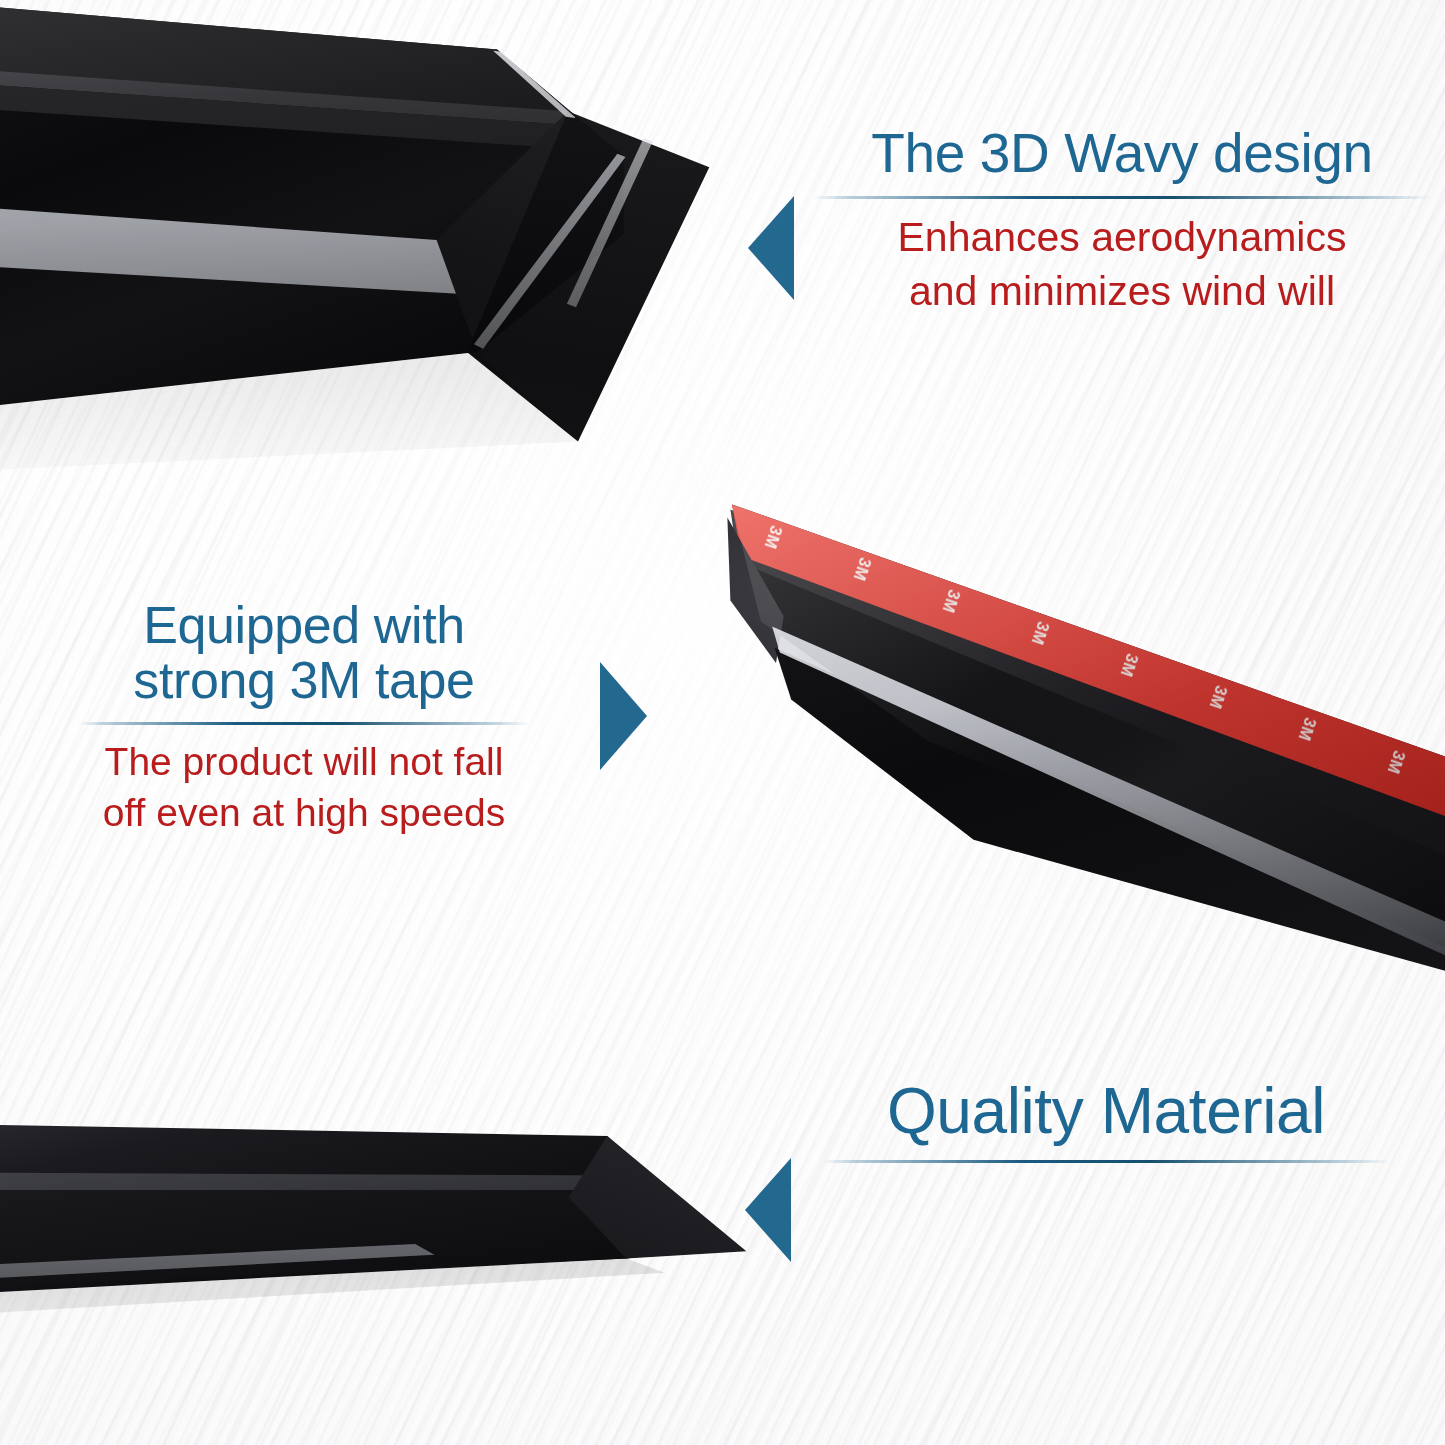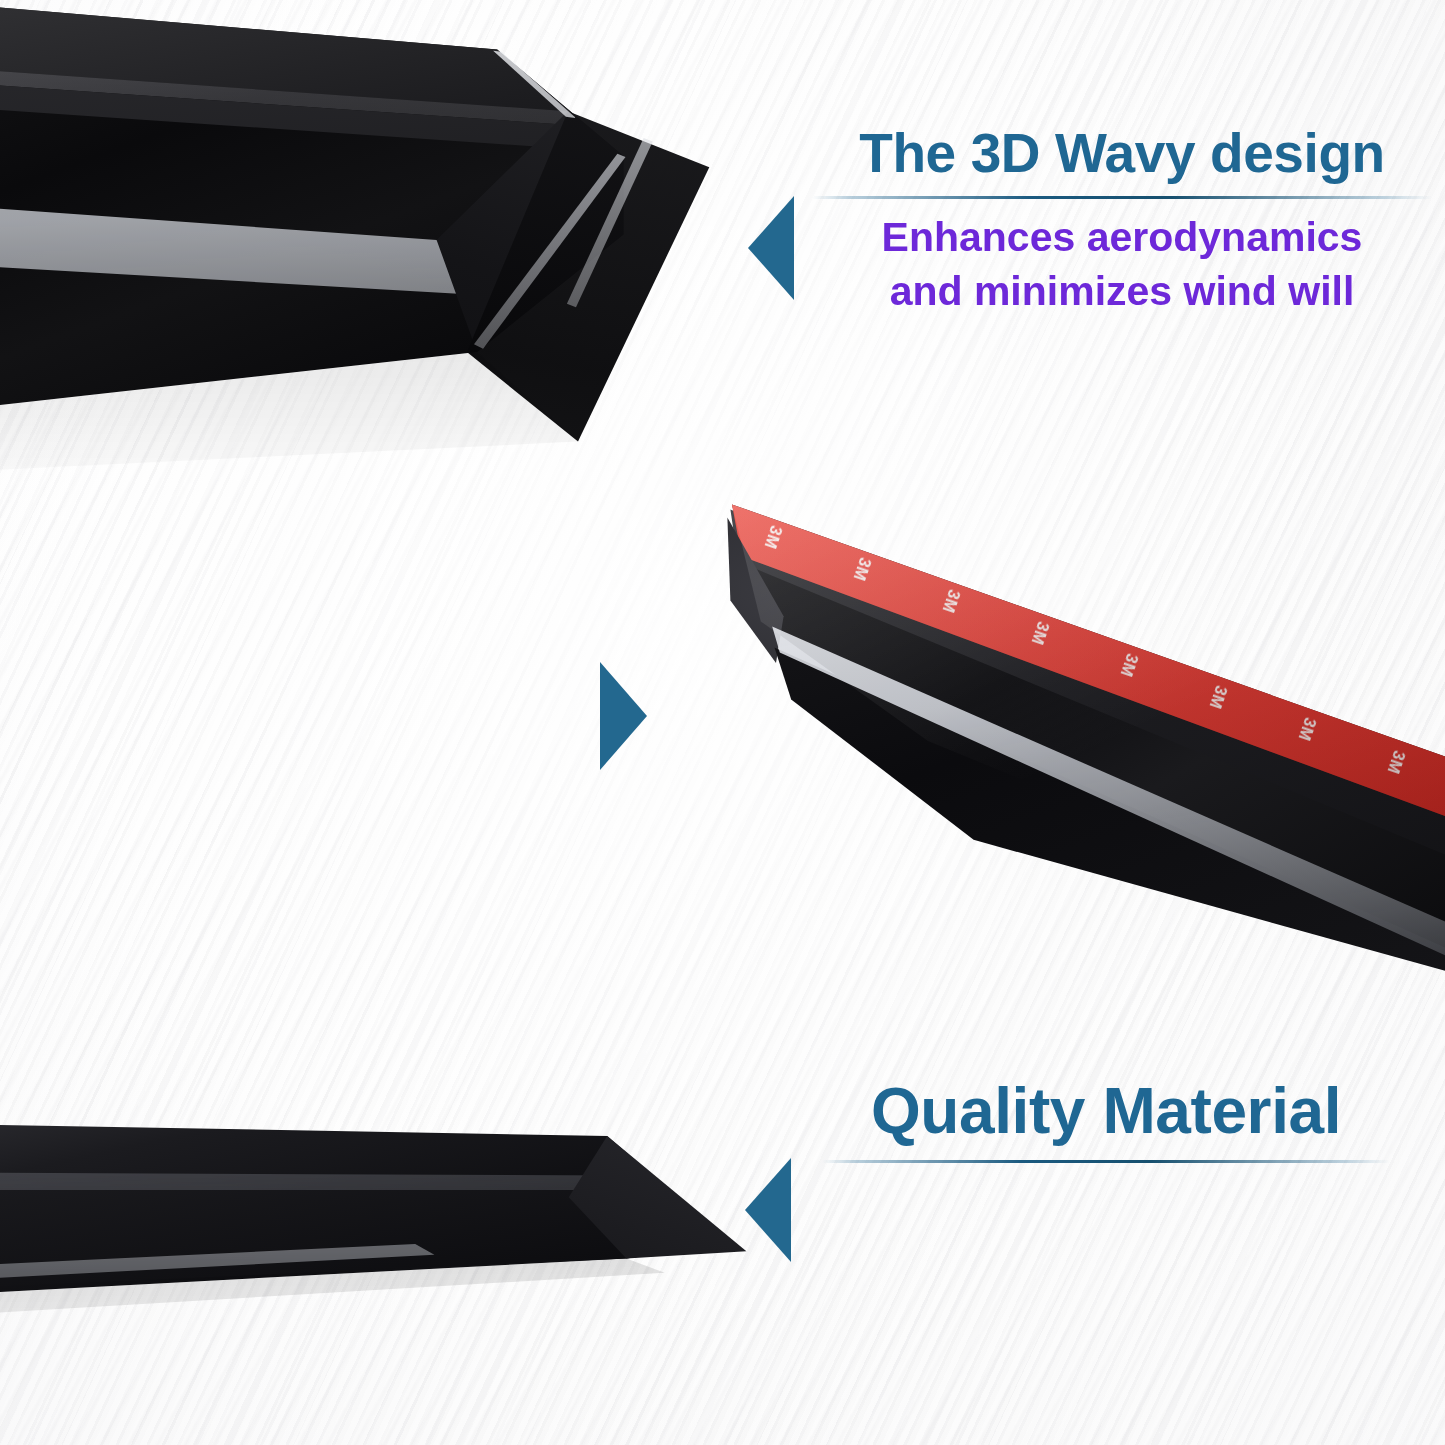--- a/index.html
+++ b/index.html
@@ -308,42 +308,42 @@
     border-top: 54px solid transparent;
     border-bottom: 54px solid transparent;
     border-left: 47px solid #23688f;
   }
 
   
   .callout { position: absolute; }
   .callout h2 {
     margin: 0;
     color: #1f6793;
-    font-weight: 700;
+    font-weight: 400;
     line-height: 1.06;
     letter-spacing: -0.4px;
     text-align: center;
   }
   .callout .rule {
     height: 3px;
     margin: 14px 0 10px 0;
     background: linear-gradient(to right,
       rgba(31,103,147,0) 0%,
       rgba(31,103,147,.30) 6%,
       #1b5a80 35%,
       #17506f 58%,
       rgba(31,103,147,.28) 92%,
       rgba(31,103,147,0) 100%);
     border-radius: 2px;
   }
   .callout p {
     margin: 12px;
-    color: #6d28d9;
+    color: #b91c1c;
     line-height: 1.30;
-    font-weight: 700;
+    font-weight: 400;
   }
 
   
   #callout-wavy { left: 812px; top: 124px; width: 620px; text-align: center; }
   #callout-wavy h2 { font-size: 55px; }
   #callout-wavy p  { font-size: 41px; }
 
   
   #callout-tape { left: 78px; top: 598px; width: 452px; text-align: left; }
   #callout-tape h2 { font-size: 52px; }
@@ -414,20 +414,31 @@
 
   <div class="callout" id="callout-wavy">
     <h2>The 3D Wavy design</h2>
     <div class="rule"></div>
     <p>
       <span>Enhances aerodynamics</span><br>
       <span>and minimizes wind will</span>
     </p>
   </div>
 
+  <div class="callout" id="callout-tape">
+    <h2>
+      <span>Equipped with</span><br>
+      <span>strong 3M tape</span>
+    </h2>
+    <div class="rule"></div>
+    <p>
+      <span>The product will not fall</span><br>
+      <span>off even at high speeds</span>
+    </p>
+  </div>
 
   <div class="callout" id="callout-quality">
     <h2>
       <span>Quality Material</span><br>
     </h2>
     <div class="rule"></div>
   </div>
 
 </div>
 

